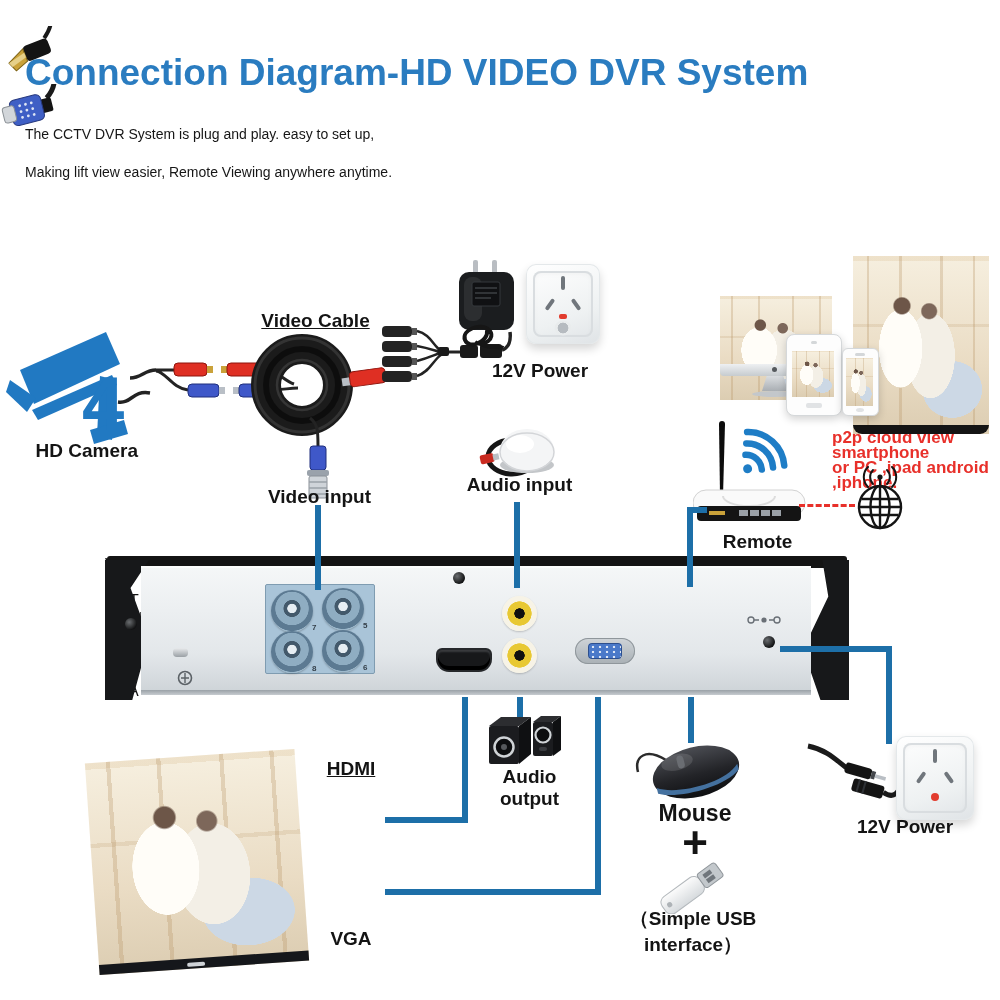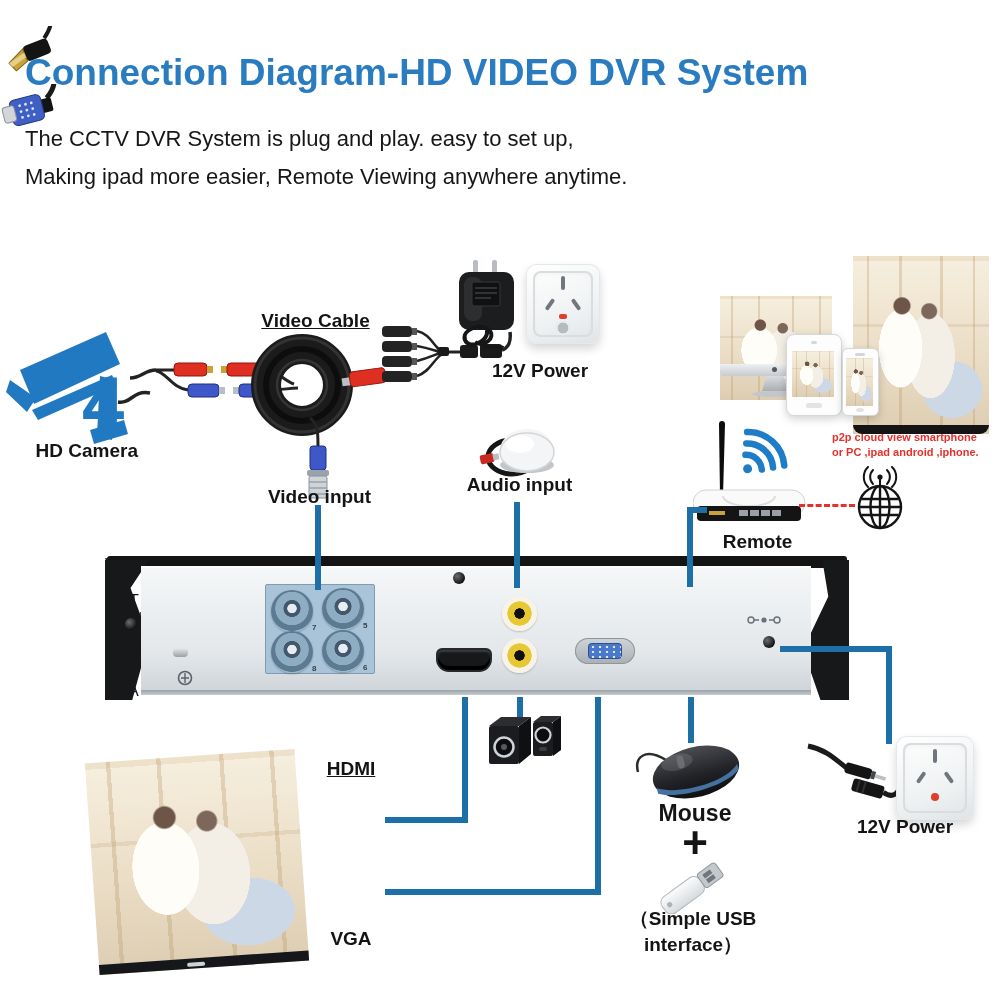--- a/index.html
+++ b/index.html
@@ -1,25 +1,25 @@
 <!DOCTYPE html>
 <html><head>
 <meta charset="utf-8">
 <style>
   html,body{margin:0;padding:0;background:#fff;}
   .stage{position:relative;width:1000px;height:1000px;background:#fff;overflow:hidden;
          font-family:"Liberation Sans",sans-serif;color:#141414;}
   .abs{position:absolute;}
   .title{font-size:37px;font-weight:bold;color:#2a7cc0;letter-spacing:0;}
-  .sub{font-size:22px;color:#161616;}
+  .sub{font-size:14px;color:#161616;}
   .lbl{font-weight:bold;font-size:19px;color:#141414;text-align:center;}
   .lbl-left{text-align:left;}
   .cline{position:absolute;background:#1d6fa8;}
   .dashline{position:absolute;width:56px;height:0;border-top:3px dashed #e8302a;}
-  .rednote{position:absolute;font-size:11px;line-height:15px;font-weight:bold;color:#e8302a;}
+  .rednote{position:absolute;font-size:17px;line-height:15px;font-weight:bold;color:#e8302a;}
   
   .photo{position:absolute;inset:0;background-image:
     radial-gradient(circle at 36% 28%, #6d5648 0 5%, transparent 6%),
     radial-gradient(circle at 56% 31%, #7d675a 0 5%, transparent 6%),
     radial-gradient(ellipse 16% 22% at 35% 52%, #fffdf8 0 99%, transparent 100%),
     radial-gradient(ellipse 18% 24% at 57% 56%, #f3efe6 0 99%, transparent 100%),
     radial-gradient(ellipse 22% 16% at 73% 75%, #ccd8e5 0 99%, transparent 100%),
     linear-gradient(90deg, transparent 0 10%, rgba(182,146,98,.30) 10% 12%, transparent 12% 34%,
       rgba(182,146,98,.30) 34% 36%, transparent 36% 64%, rgba(182,146,98,.30) 64% 66%,
       transparent 66% 88%, rgba(182,146,98,.30) 88% 90%, transparent 90%),
@@ -80,21 +80,21 @@
   .ghost{position:absolute;background:linear-gradient(180deg,rgba(120,130,138,.30),rgba(255,255,255,0));
          filter:blur(1px);}
 </style>
 </head>
 <body>
 
 <div class="stage">
 
   <div class="abs title" style="left:25px;top:52px;">Connection Diagram-HD VIDEO DVR System</div>
   <div class="abs sub" style="left:25px;top:126px;">The CCTV DVR System is plug and play. easy to set up,</div>
-  <div class="abs sub" style="left:25px;top:164px;">Making ipad more easier, Remote Viewing anywhere anytime.</div>
+  <div class="abs sub" style="left:25px;top:164px;">Making lift view easier, Remote Viewing anywhere anytime.</div>
 
   <svg class="abs" style="left:2px;top:318px;" width="152" height="136" viewBox="0 0 152 136">
     <polygon points="18,52 104,14 118,46 32,86" fill="#2179c2"></polygon>
     <polygon points="30,92 110,57 115,67 36,102" fill="#2179c2"></polygon>
     <polygon points="8,62 34,80 25,94 4,74" fill="#2179c2"></polygon>
     <polygon points="98,58 114,62 110,122 95,118" fill="#2179c2"></polygon>
     <polygon points="88,112 122,102 126,116 92,126" fill="#2179c2"></polygon>
     <text x="80" y="112" font-size="76" font-weight="bold" fill="#2179c2" font-family="Liberation Sans, sans-serif">4</text>
     <path d="M116,84 C130,86 130,72 148,75" stroke="#232323" stroke-width="3.5" fill="none"></path>
   </svg>
@@ -386,20 +386,21 @@
     <polygon points="34,16 46,7 46,44 34,54" fill="#0f1012"></polygon>
     <rect x="4" y="16" width="30" height="38" rx="2" fill="#1b1c1f"></rect>
     <circle cx="19" cy="37" r="9.5" fill="#0c0d0f" stroke="#cfd3d6" stroke-width="2.5"></circle>
     <circle cx="19" cy="37" r="3" fill="#55585c"></circle>
     <polygon points="48,12 56,6 76,6 68,12" fill="#2c2d30"></polygon>
     <rect x="48" y="12" width="20" height="34" rx="2" fill="#1b1c1f"></rect>
     <polygon points="68,12 76,6 76,40 68,46" fill="#0f1012"></polygon>
     <circle cx="58" cy="25" r="7.5" fill="#0c0d0f" stroke="#cfd3d6" stroke-width="2.2"></circle>
     <rect x="54" y="37" width="8" height="4" rx="2" fill="#3a3c40"></rect>
   </svg>
+  <div class="abs lbl" style="left:472px;top:766px;width:115px;">Audio output</div>
 
   <svg class="abs" style="left:632px;top:732px;" width="118" height="72" viewBox="0 0 118 72">
     <defs>
       <linearGradient id="gm" x1="0" y1="0" x2="0" y2="1">
         <stop offset="0" stop-color="#4a4c52"></stop>
           <stop offset=".55" stop-color="#232428"></stop>
           <stop offset="1" stop-color="#0e0f11"></stop>
       </linearGradient>
     </defs>
     <path d="M34,28 C14,16 2,24 6,40" stroke="#2b2b2b" stroke-width="2.5" fill="none"></path>

